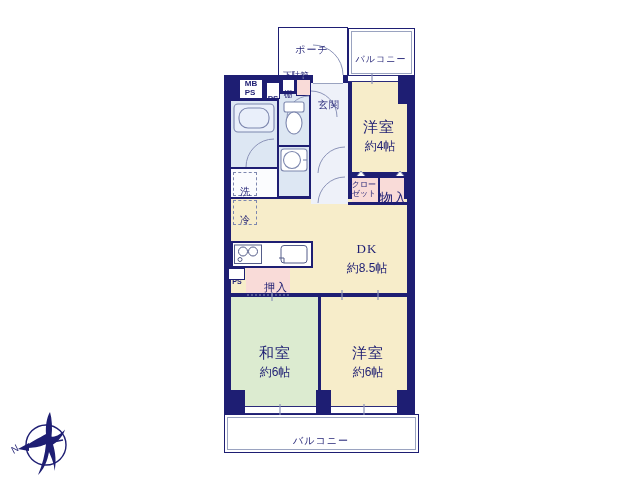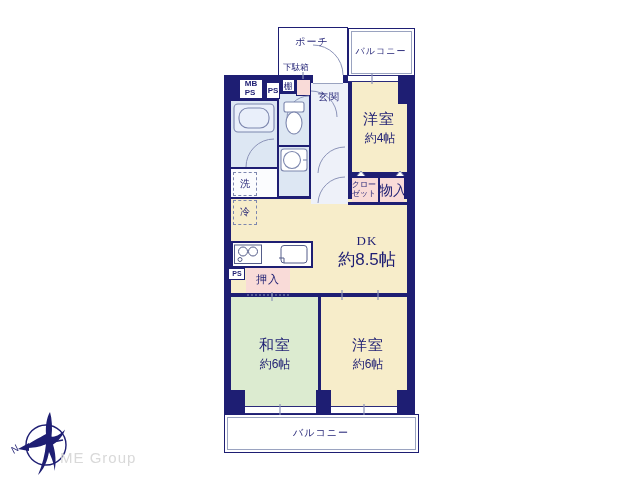--- a/index.html
+++ b/index.html
@@ -17,21 +17,21 @@
   .white{background:#fbfcfe;}
   .box{position:absolute;background:#ffffff;border:1px solid #1e1e73;box-sizing:border-box;}
   .pinkbox{position:absolute;background:#f9dbd8;border:1px solid #1e1e73;box-sizing:border-box;}
   .dashed{position:absolute;border:1px dashed #7d87ae;box-sizing:border-box;}
   .win{position:absolute;background:#ffffff;border-top:1px solid #2a2a7a;border-bottom:1px solid #2a2a7a;box-sizing:border-box;}
   .gap{position:absolute;background:#ffffff;}
   .outline{position:absolute;background:#ffffff;border:1.2px solid #1e1e73;box-sizing:border-box;}
   .railing{position:absolute;inset:2px;border:1px solid #9aa3c0;}
   
   .lbl{position:absolute;color:#1e1e73;white-space:nowrap;transform:translate(-50%,-50%);
-       letter-spacing:1px;line-height:1.05;text-align:center;}
+       letter-spacing:1px;line-height:1.05;text-align:center;margin-top:8px;}
   .lbl-stack{position:absolute;color:#1e1e73;transform:translate(-50%,-50%);
        text-align:left;line-height:1.08;white-space:nowrap;}
   #svg-overlay{position:absolute;left:0;top:0;pointer-events:none;}
   .logo-text{position:absolute;color:#d9d9d9;font-size:15px;letter-spacing:1px;}
 </style>
 </head>
 <body>
 
 <div id="stage">
 
@@ -166,28 +166,27 @@
   <div class="lbl" style="left:379px;top:119px;font-size:15px;">洋室</div>
   <div class="lbl" style="left:380px;top:138px;font-size:12px;letter-spacing:0;">約4帖</div>
 
   <div class="lbl-stack" style="left:364px;top:190px;font-size:8px;letter-spacing:0;">
     <div>クロー</div>
     <div>ゼット</div>
   </div>
   <div class="lbl" style="left:393px;top:190px;font-size:14px;letter-spacing:0;">物入</div>
 
   <div class="lbl" style="left:367px;top:241px;font-size:13px;letter-spacing:1px;font-family:Liberation Serif, serif;">DK</div>
-  <div class="lbl" style="left:367px;top:260px;font-size:17px;letter-spacing:0;">約8.5帖</div>
+  <div class="lbl" style="left:367px;top:260px;font-size:12px;letter-spacing:0;">約8.5帖</div>
 
   <div class="lbl" style="left:237px;top:274px;font-size:7px;font-weight:bold;letter-spacing:0;">PS</div>
-  <div class="lbl" style="left:268px;top:280px;font-size:11px;">押入</div>
+  <div class="lbl" style="left:276px;top:280px;font-size:11px;">押入</div>
 
   <div class="lbl" style="left:275px;top:345px;font-size:15px;">和室</div>
   <div class="lbl" style="left:275px;top:364px;font-size:12px;letter-spacing:0;">約6帖</div>
 
   <div class="lbl" style="left:368px;top:345px;font-size:15px;">洋室</div>
   <div class="lbl" style="left:368px;top:364px;font-size:12px;letter-spacing:0;">約6帖</div>
 
   <div class="lbl" style="left:321px;top:433px;font-size:10px;">バルコニー</div>
 
-  <div class="logo-text" style="left:60px;top:449px;">ME Group</div>
 
 </div>
 
 </body></html>

